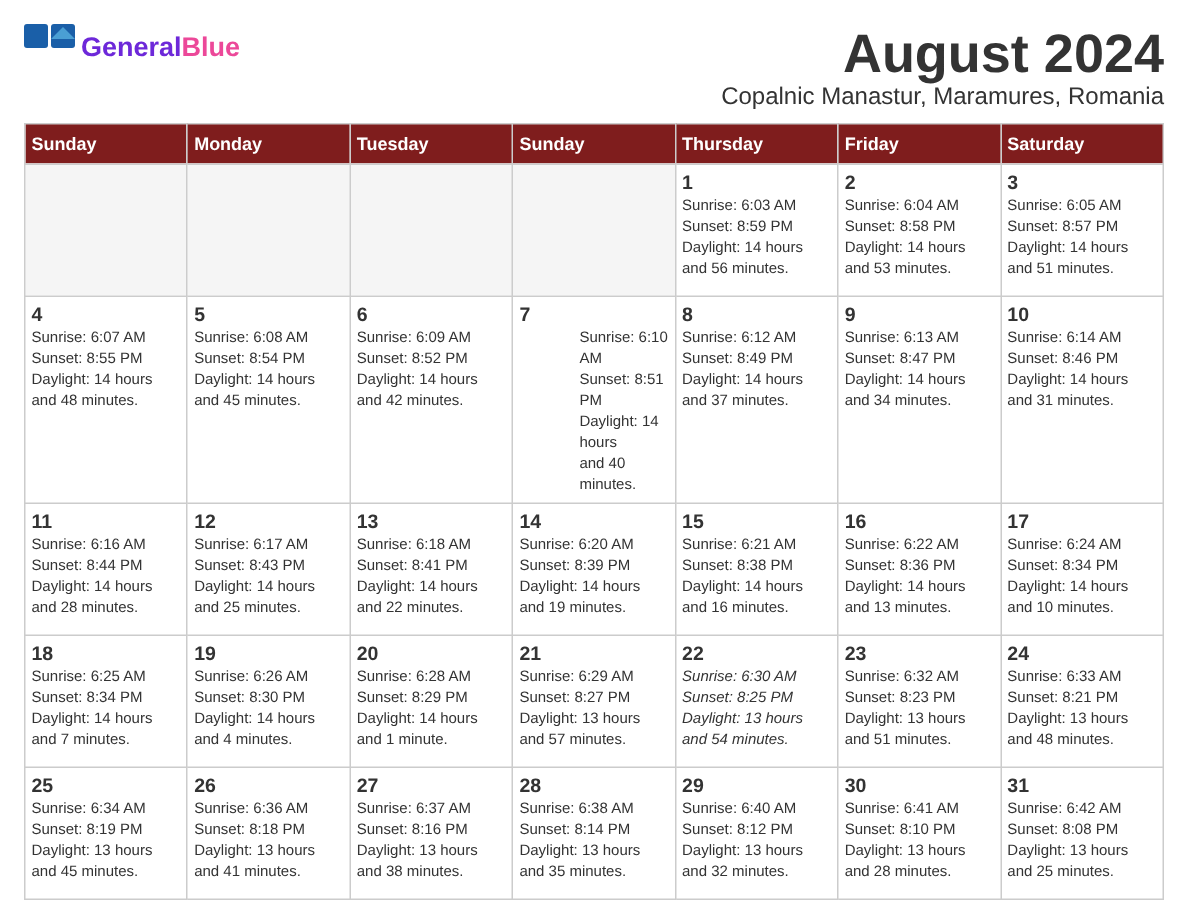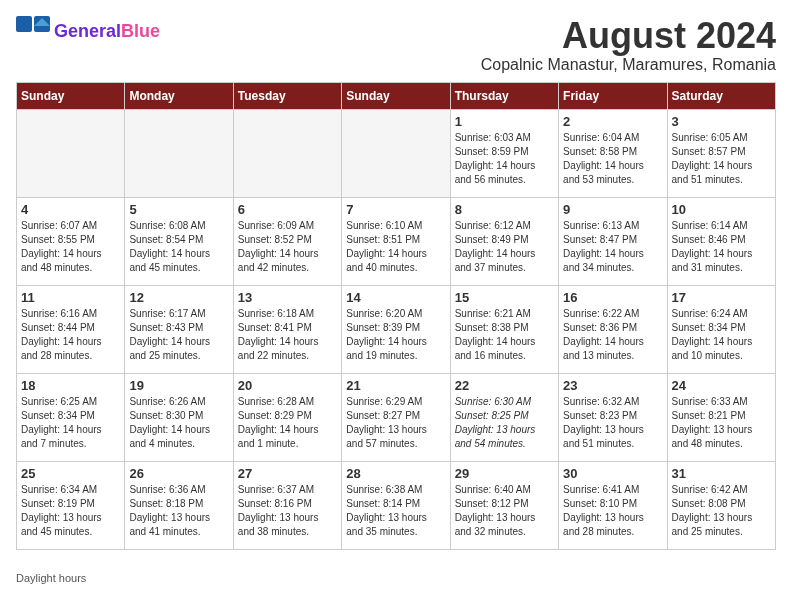--- a/index.html
+++ b/index.html
@@ -168,21 +168,21 @@
         </td>
         <td>
           <div class="day-number">6</div>
           <div class="day-info" style="white-space: pre-line;">Sunrise: 6:09 AM
 Sunset: 8:52 PM
 Daylight: 14 hours
 and 42 minutes.</div>
         </td>
         <td>
           <div class="day-number">7</div>
-          <div class="day-info" style="white-space: pre-line;">Sunrise: 6:10 AM
+          <div class="day-info" style="white-space: pre-line; margin-left: 40px;">Sunrise: 6:10 AM
 Sunset: 8:51 PM
 Daylight: 14 hours
 and 40 minutes.</div>
         </td>
         <td>
           <div class="day-number">8</div>
           <div class="day-info" style="white-space: pre-line;">Sunrise: 6:12 AM
 Sunset: 8:49 PM
 Daylight: 14 hours
 and 37 minutes.</div>

